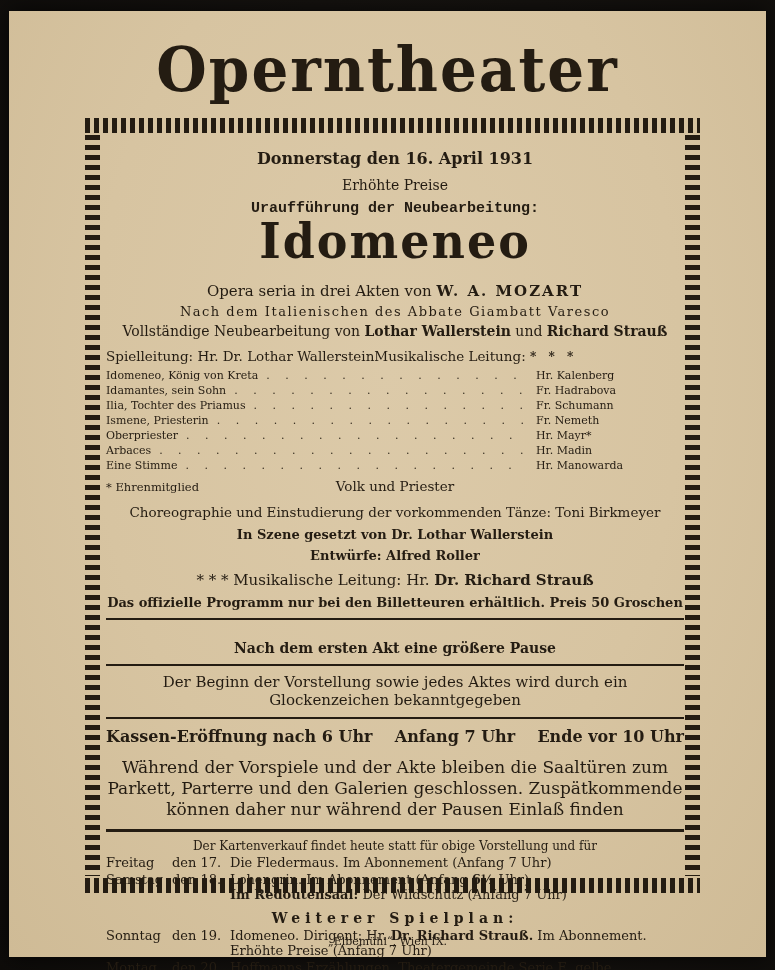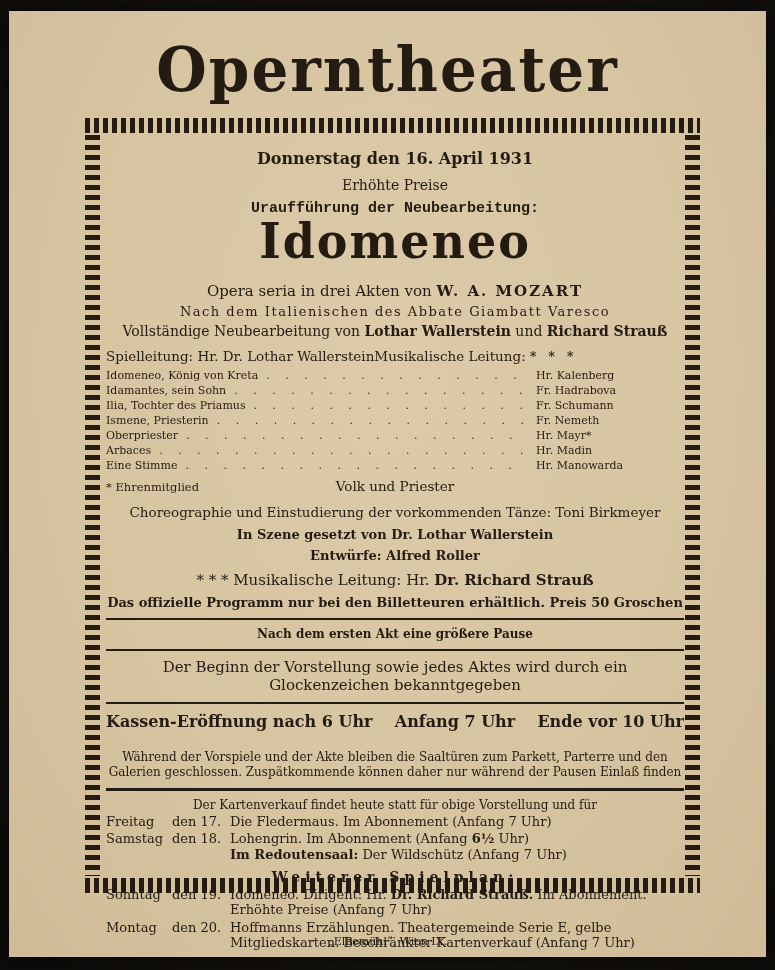--- a/index.html
+++ b/index.html
@@ -58,24 +58,24 @@
   .cast-performer{white-space:nowrap;width:148px;text-align:left;}
   .honorary-row{position:relative;margin-top:5px;font-size:13.5px;height:18px;}
   .honorary{position:absolute;left:0;top:2px;font-size:11.5px;}
   .t-choreo{font-size:13.5px;margin-top:8px;}
   .t-staging{font-size:13px;font-weight:bold;margin-top:7px;}
   .t-designs{font-size:13px;font-weight:bold;margin-top:6px;}
   .t-musdir{font-size:15px;margin-top:8px;}
   .t-program{font-size:13px;font-weight:bold;margin-top:6px;}
   .rule{height:2px;background:var(--ink,#241c12);margin-top:8px;}
   .rule.thick{height:3px;}
-  .t-pause{font-size:12px;font-weight:bold;margin-top:7px;}
+  .t-pause{font-size:14px;font-weight:bold;margin-top:20px;}
   .t-bell{font-size:15px;margin-top:7px;}
   .times-row{display:flex;justify-content:space-between;align-items:baseline;font-weight:bold;font-size:16px;margin-top:8px;text-align:left;}
-  .t-doors{font-size:12px;line-height:1.25;margin-top:19px;}
+  .t-doors{font-size:17px;line-height:1.25;margin-top:11px;}
   .t-salesintro{font-size:12px;font-weight:normal;margin-top:7px;}
   .sched{text-align:left;margin-top:2px;}
   .sched-row{display:grid;grid-template-columns:66px 58px 1fr;font-size:13px;line-height:1.18;margin-top:2px;}
   .sched-text2{display:block;}
   .t-further{font-size:14px;font-weight:bold;letter-spacing:5px;margin-top:7px;}
   .footer-line{position:absolute;left:0;right:0;top:924px;text-align:center;font-size:11px;}
 </style>
 </head>
 <body>
 

